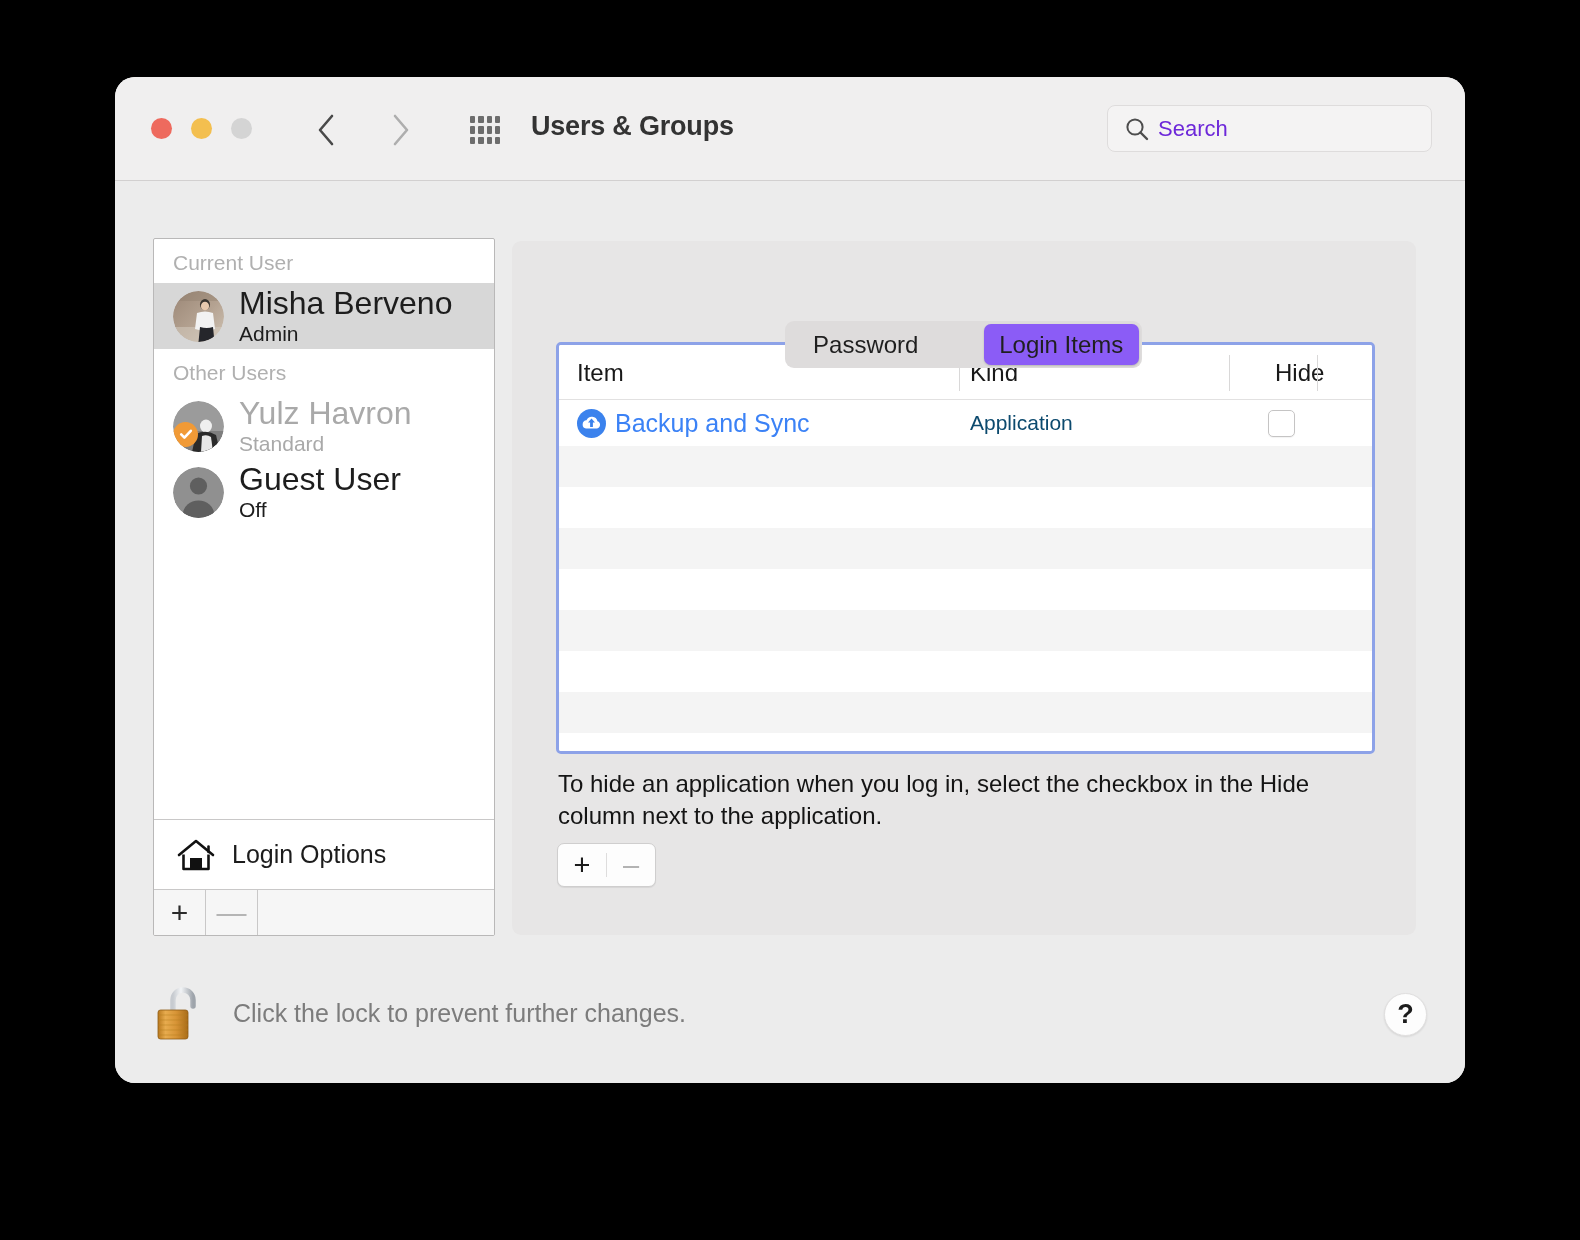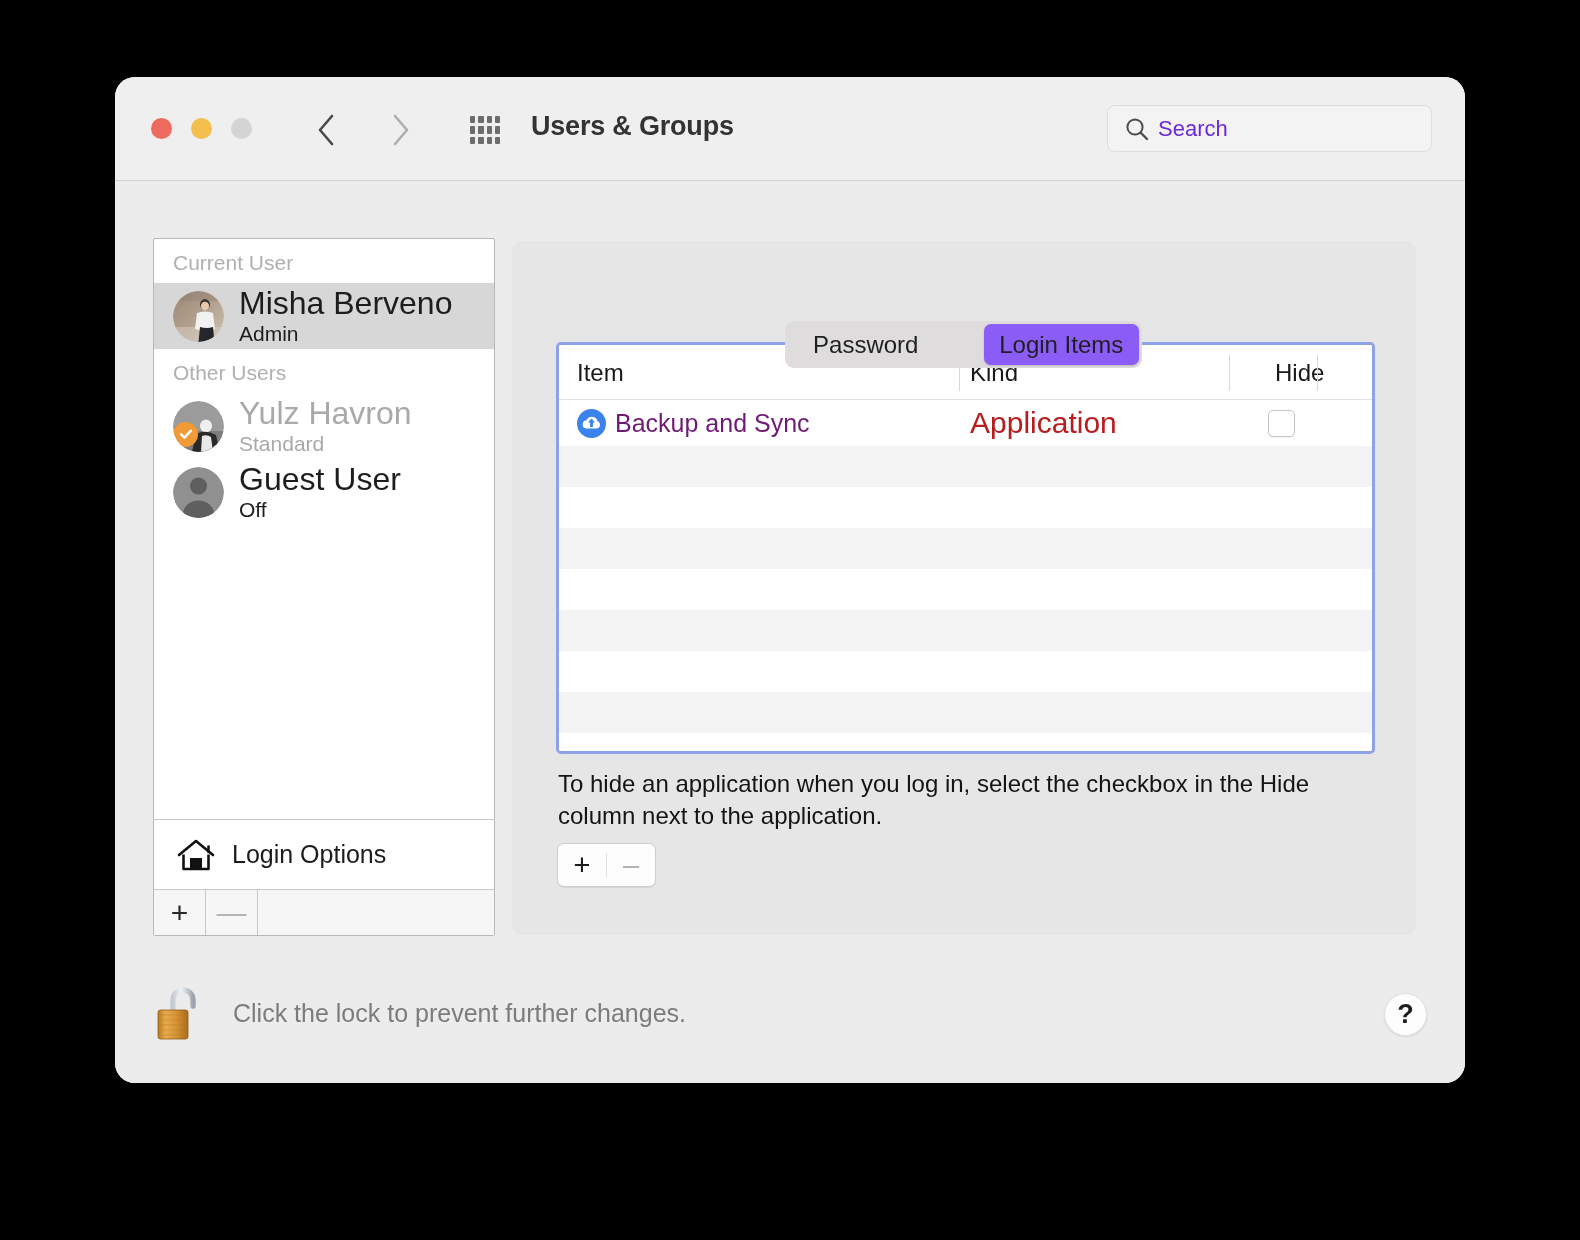--- a/index.html
+++ b/index.html
@@ -248,28 +248,28 @@
     height: 41px;
   }
   .trow.odd  { background: #f4f4f4; }
   .trow.even { background: #ffffff; }
   .trow.first { height: 46px; }
   .cell-item {
     position: absolute;
     left: 18px; top: 0; height: 100%;
     display: flex; align-items: center;
     font-size: 25px;
-    color: #701a75;
+    color: #3b82f6;
   }
   .cell-kind {
     position: absolute;
     left: 411px; top: 0; height: 100%;
     display: flex; align-items: center;
-    font-size: 30px;
-    color: #b91c1c;
+    font-size: 21px;
+    color: #0c4a6e;
   }
   .cell-hide {
     position: absolute;
     left: 686px; top: 0; height: 100%;
     width: 72px;
     display: flex; align-items: center; justify-content: center;
   }
   .app-icon {
     flex: none;
     width: 29px; height: 29px;

